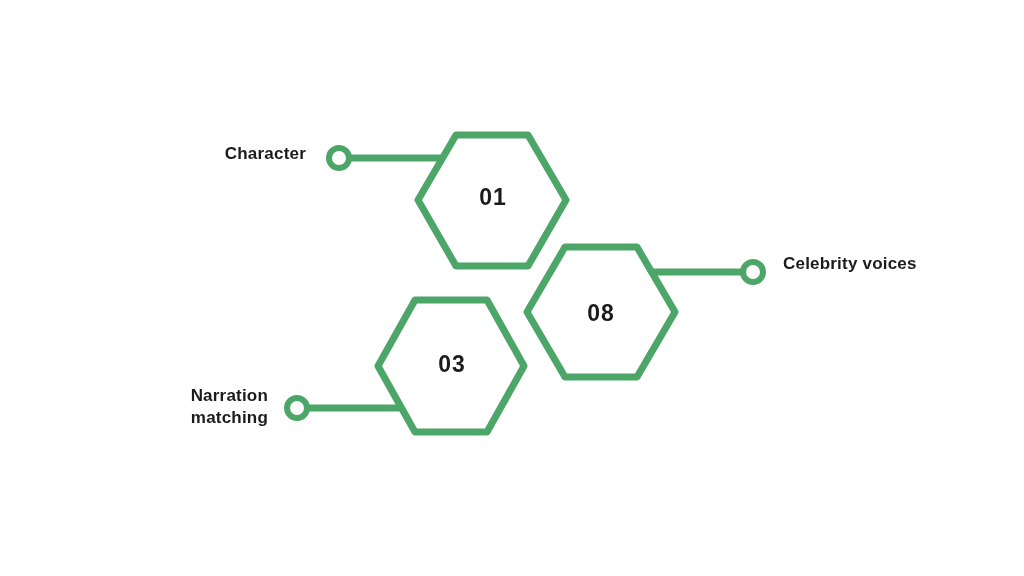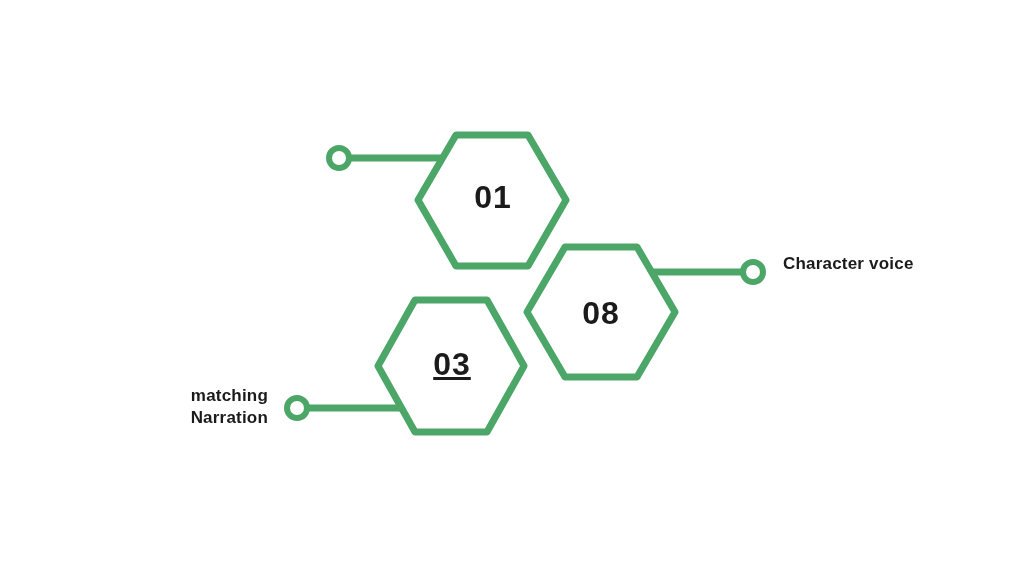--- a/index.html
+++ b/index.html
@@ -39,39 +39,39 @@
     stroke: var(--accent);
     stroke-width: 6;
   }
   .hex-number {
     position: absolute;
     width: 84px;
     height: 40px;
     display: flex;
     align-items: center;
     justify-content: center;
-    font-size: 32px;
+    font-size: 23px;
     font-weight: 700;
     letter-spacing: 1px;
     color: var(--text);
   }
   .node-label {
     position: absolute;
     width: 210px;
     font-size: 17px;
     font-weight: 700;
     line-height: 22px;
     color: var(--text);
     letter-spacing: 0.2px;
   }
   .label-right-align { text-align: right; }
   .label-left-align  { text-align: left; }
   #num-01 { left: 451px; top: 177px; }
   #num-02 { left: 559px; top: 293px; }
-  #num-03 { left: 410px; top: 344px; text-decoration: underline; }
+  #num-03 { left: 410px; top: 344px; }
   #label-01 { left: 96px;  top: 143px; }
   #label-02 { left: 783px; top: 252px; line-height: 23px; }
   #label-03 { left: 58px;  top: 385px; }
 </style>
 </head>
 <body>
 
 <div class="stage">
 
   <svg class="shapes-svg" viewBox="0 0 1024 576" xmlns="http://www.w3.org/2000/svg">
@@ -87,24 +87,25 @@
     <circle class="dot" cx="339" cy="158" r="10"></circle>
     <circle class="dot" cx="753" cy="272" r="10"></circle>
     <circle class="dot" cx="297" cy="408" r="10"></circle>
   </svg>
 
   <div class="hex-number" id="num-01">01</div>
   <div class="hex-number" id="num-02">08</div>
   <div class="hex-number" id="num-03">03</div>
 
   <div class="node-label label-right-align" id="label-01">
+    <div>Character</div>
   </div>
 
   <div class="node-label label-left-align" id="label-02">
-    <div>Character voice</div>
+    <div>Celebrity voices</div>
   </div>
 
   <div class="node-label label-right-align" id="label-03">
+    <div>Narration</div>
     <div>matching</div>
-    <div>Narration</div>
   </div>
 
 </div>
 
 </body></html>

